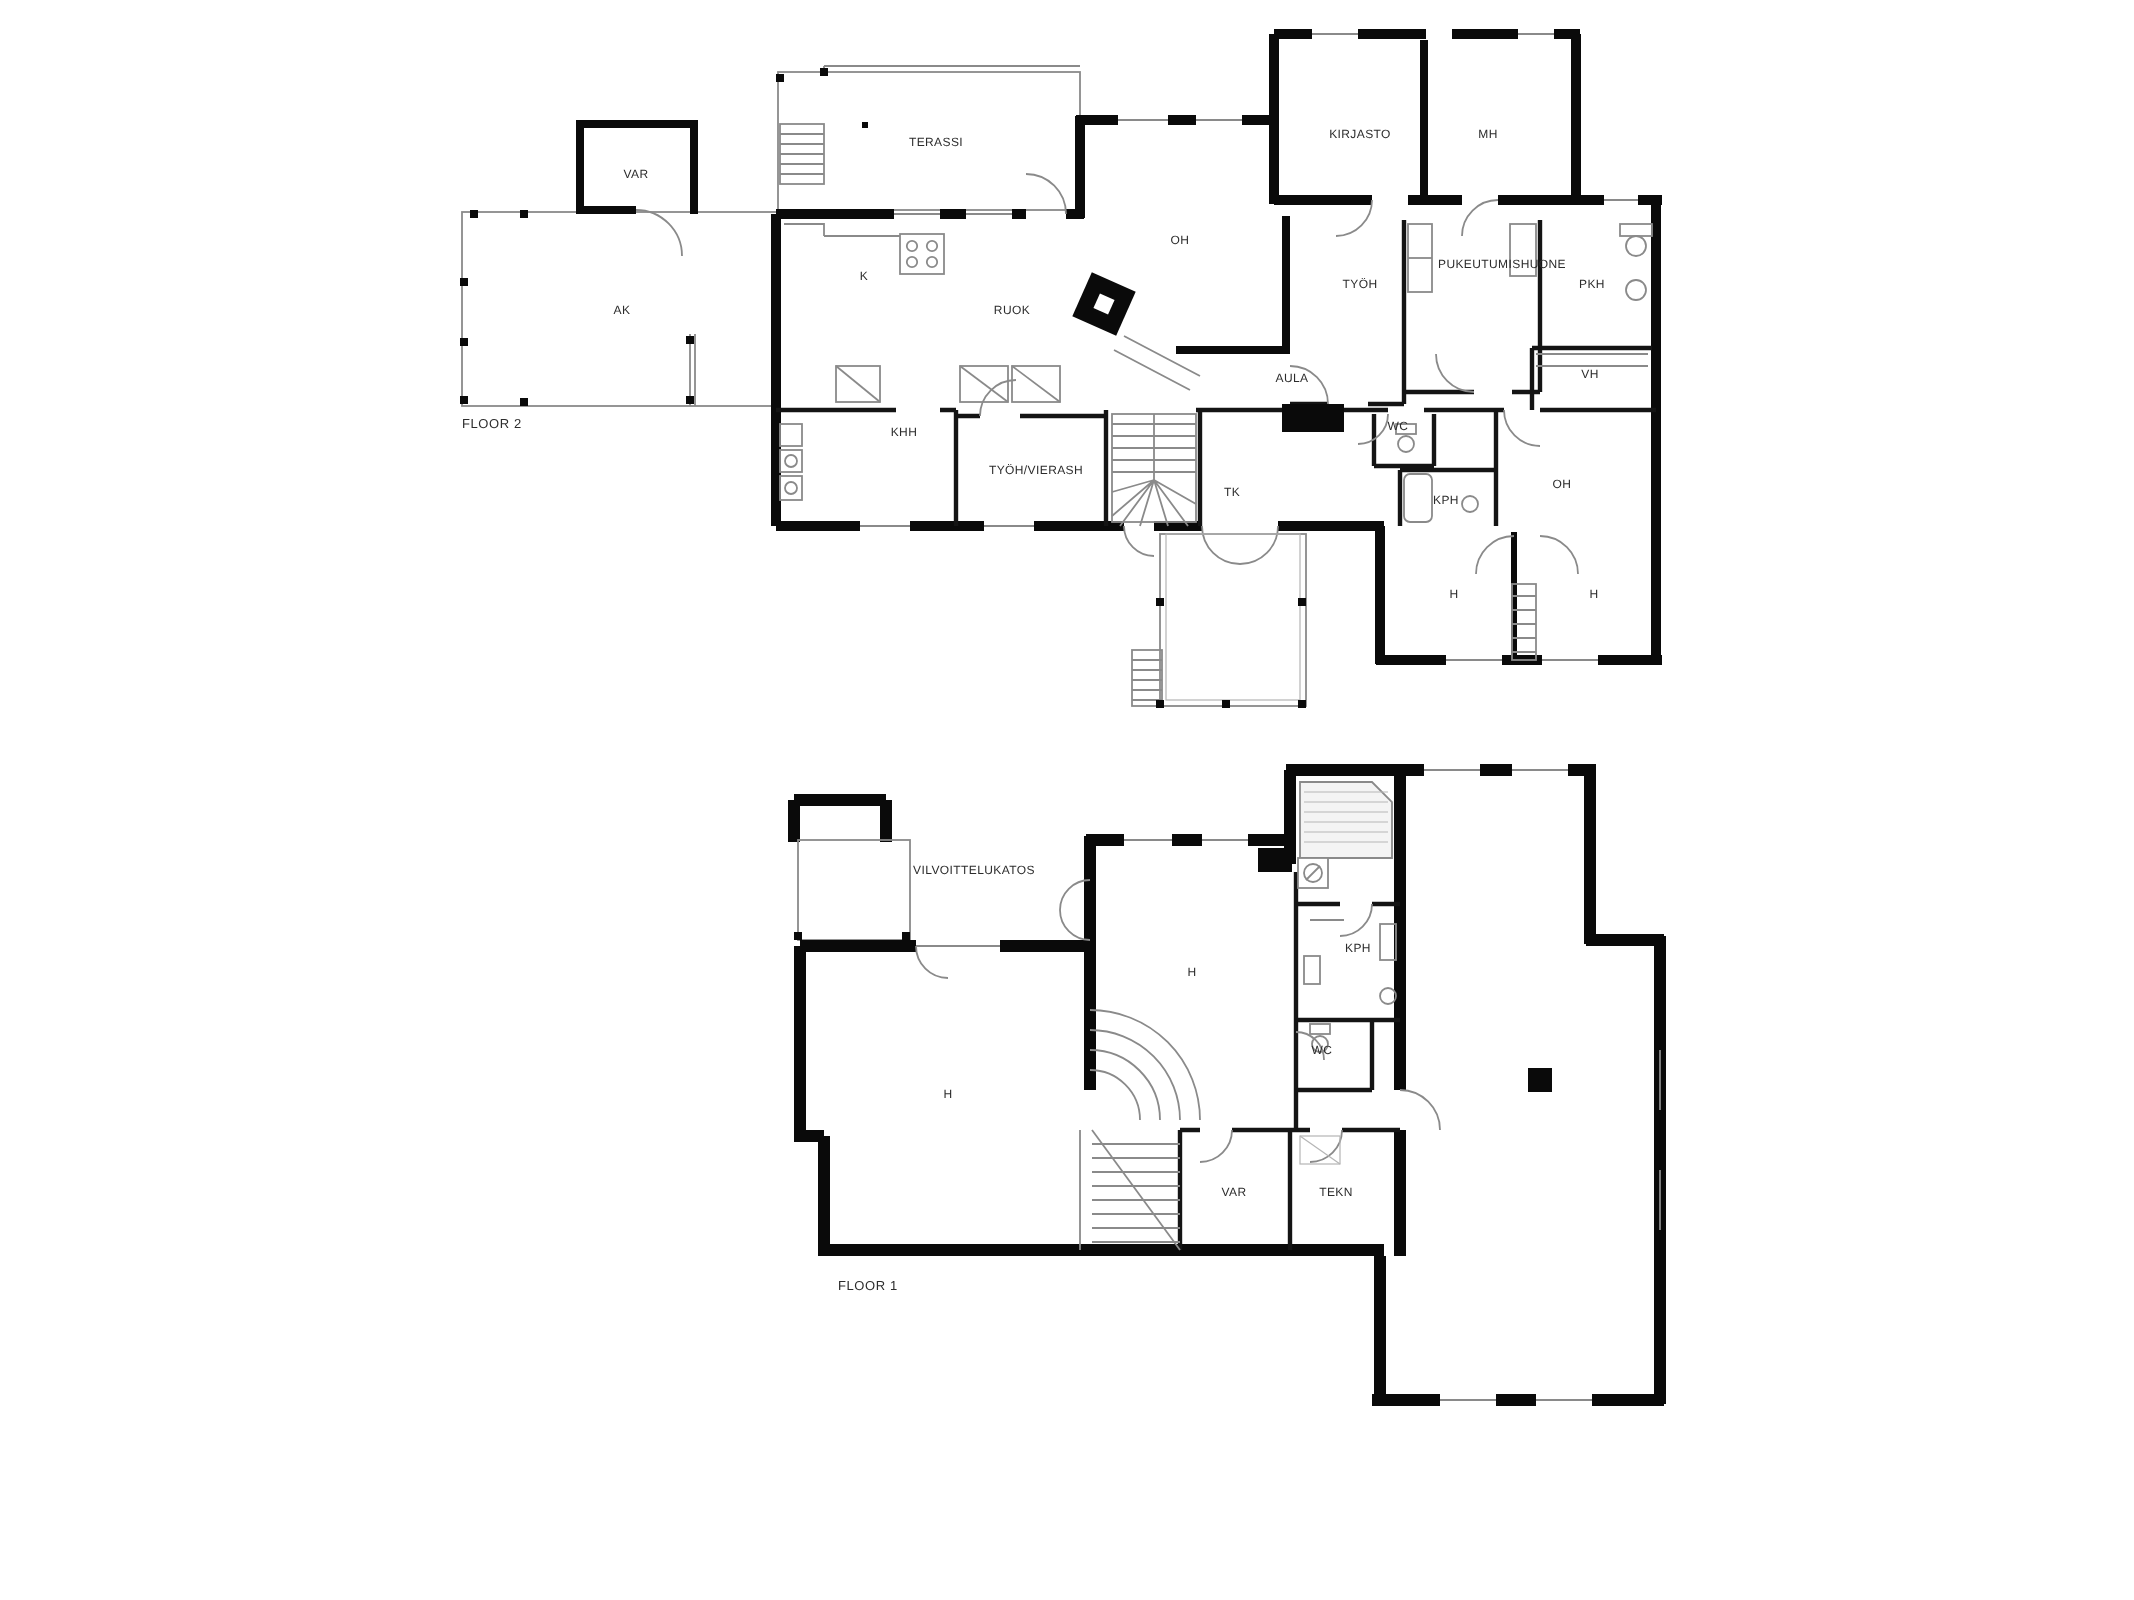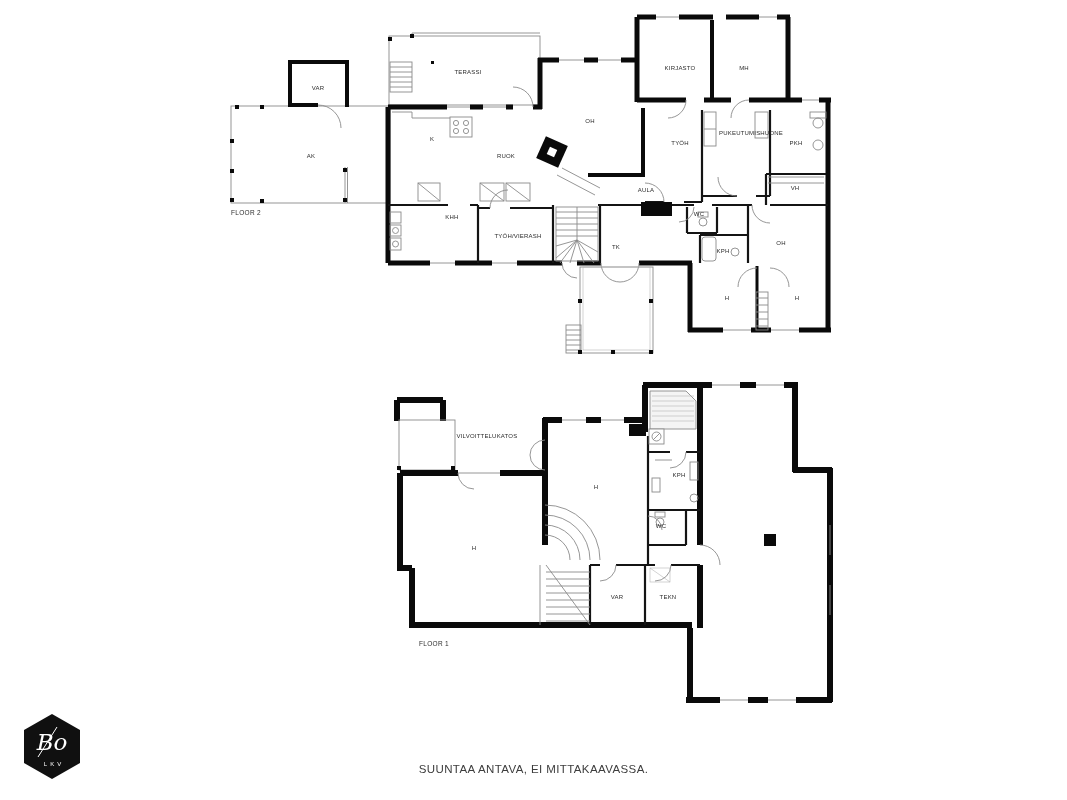--- a/index.html
+++ b/index.html
@@ -299,23 +299,14 @@
       <span class="room-label" style="left: 679px; top: 475px;">KPH</span>
       <span class="room-label" style="left: 661px; top: 526px;">WC</span>
       <span class="room-label" style="left: 474px; top: 548px;">H</span>
       <span class="room-label" style="left: 617px; top: 597px;">VAR</span>
       <span class="room-label" style="left: 668px; top: 597px;">TEKN</span>
     </div>
 
   <span class="floor-label" style="left:231px;top:209px">FLOOR 2</span>
   <span class="floor-label" style="left:419px;top:640px">FLOOR 1</span>
 
-  <div class="caption">SUUNTAA ANTAVA, EI MITTAKAAVASSA.</div>
-
-  <div class="logo">
-    <svg width="60" height="70" viewBox="0 0 60 70">
-      <polygon points="29,1 57,17 57,50 29,66 1,50 1,17" fill="#101010"></polygon>
-      <path d="M15 44L34 14" stroke="#ffffff" stroke-width="1" fill="none"></path>
-      <text x="29" y="37" text-anchor="middle" fill="#ffffff" font-size="23" font-family="DejaVu Serif, serif" font-style="italic">Bo</text>
-      <text x="31" y="53" text-anchor="middle" fill="#ffffff" font-size="6" letter-spacing="3" font-family="Liberation Sans, sans-serif">LKV</text>
-    </svg>
-  </div>
+
 </div>
 
 </body></html>

